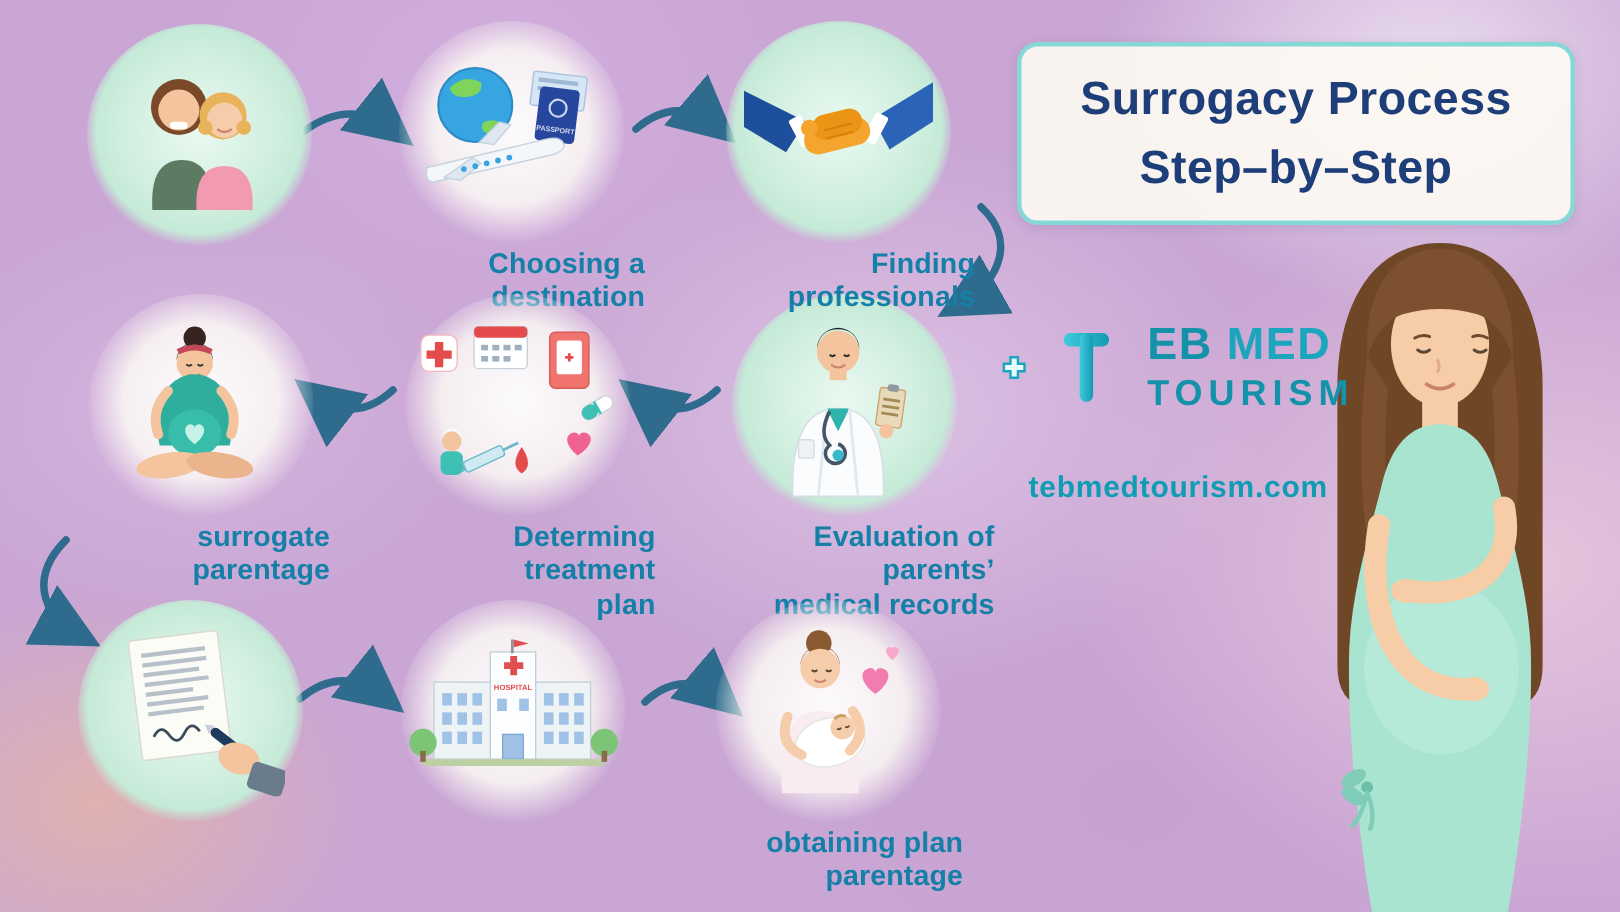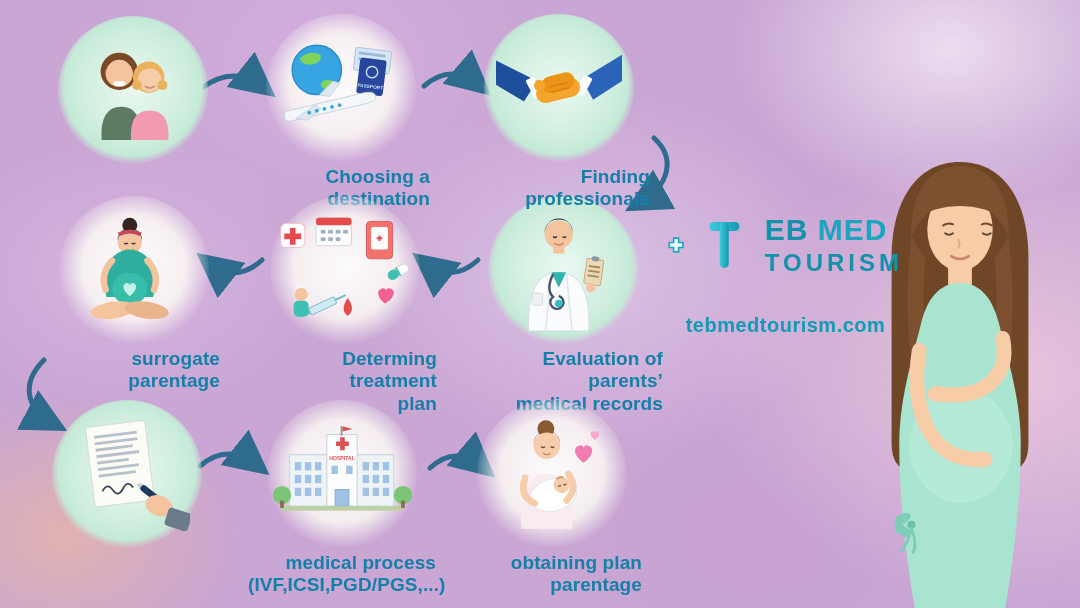--- a/index.html
+++ b/index.html
@@ -73,20 +73,24 @@
       <path d="M 424 86 Q 452 62 480 86" marker-end="url(#ah)"></path>
       <path d="M 654 138 C 676 158 670 186 638 204" marker-end="url(#ah)"></path>
       <path d="M 478 260 Q 452 284 424 262" marker-end="url(#ah)"></path>
       <path d="M 262 260 Q 236 284 208 262" marker-end="url(#ah)"></path>
       <path d="M 44 360 C 22 382 24 408 54 424" marker-end="url(#ah)"></path>
       <path d="M 200 466 Q 228 442 258 466" marker-end="url(#ah)"></path>
       <path d="M 430 468 Q 456 444 484 468" marker-end="url(#ah)"></path>
     </g>
   </svg>
 
+  <div class="title-box">
+    <div>Surrogacy Process</div>
+    <div>Step–by–Step</div>
+  </div>
 
   <div class="logo">
     <div class="logo-row">
       <svg width="28" height="28" viewBox="0 0 26 26">
         <path d="M9,2 h8 v7 h7 v8 h-7 v7 h-8 v-7 h-7 v-8 h7 z" fill="#eafcfd" stroke="#1ba6bd" stroke-width="2.6"></path>
       </svg>
       <svg width="56" height="86" viewBox="0 0 58 86">
         <defs>
           <linearGradient id="tg" x1="0" y1="0" x2="1" y2="0">
             <stop offset="0" stop-color="#3ecbdc"></stop>
@@ -328,22 +332,20 @@
         <rect x="70" y="72" width="15" height="18" fill="#9fc2e6" stroke="#7da9d4"></rect>
         <rect x="12" y="90" width="132" height="5" fill="#bcd0a4"></rect>
         <circle cx="12" cy="78" r="10" fill="#7cc576"></circle>
           <rect x="10" y="84" width="4" height="8" fill="#8a6b4a"></rect>
         <circle cx="144" cy="78" r="10" fill="#7cc576"></circle>
           <rect x="142" y="84" width="4" height="8" fill="#8a6b4a"></rect>
         <rect x="76" y="3" width="2" height="10" fill="#8a96a0"></rect>
         <polygon points="78,3 89,5.8 78,8.6" fill="#e04f4f"></polygon>
       </svg>
     </div>
-    <div class="step-label">medical process
-(IVF,ICSI,PGD/PGS,...)</div>
   </div>
 
   <div class="step s9">
     <div class="icon-wrap">
         <div class="blob white"></div>
       <svg width="118" height="116" viewBox="0 0 125 120">
         <circle cx="56" cy="12" r="9" fill="#8a5a33"></circle>
         <circle cx="57" cy="30" r="14" fill="#f6cdaa"></circle>
         <path d="M43,28 a14,14 0 0 1 28,0 q-2,-13 -14,-13 q-12,0 -14,13 z" fill="#8a5a33"></path>
         <path d="M51,31 q2,2 4,0 M61,31 q2,2 4,0" stroke="#5a4632" stroke-width="1.4" fill="none"></path>

